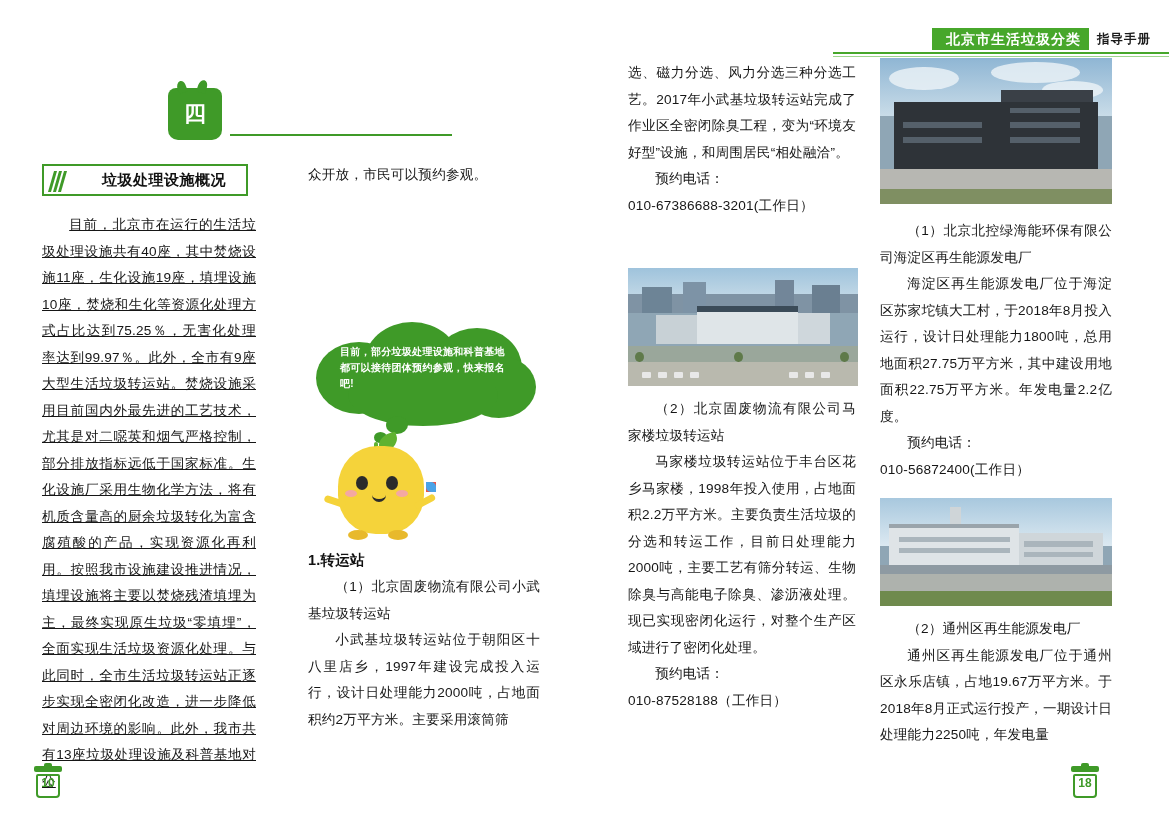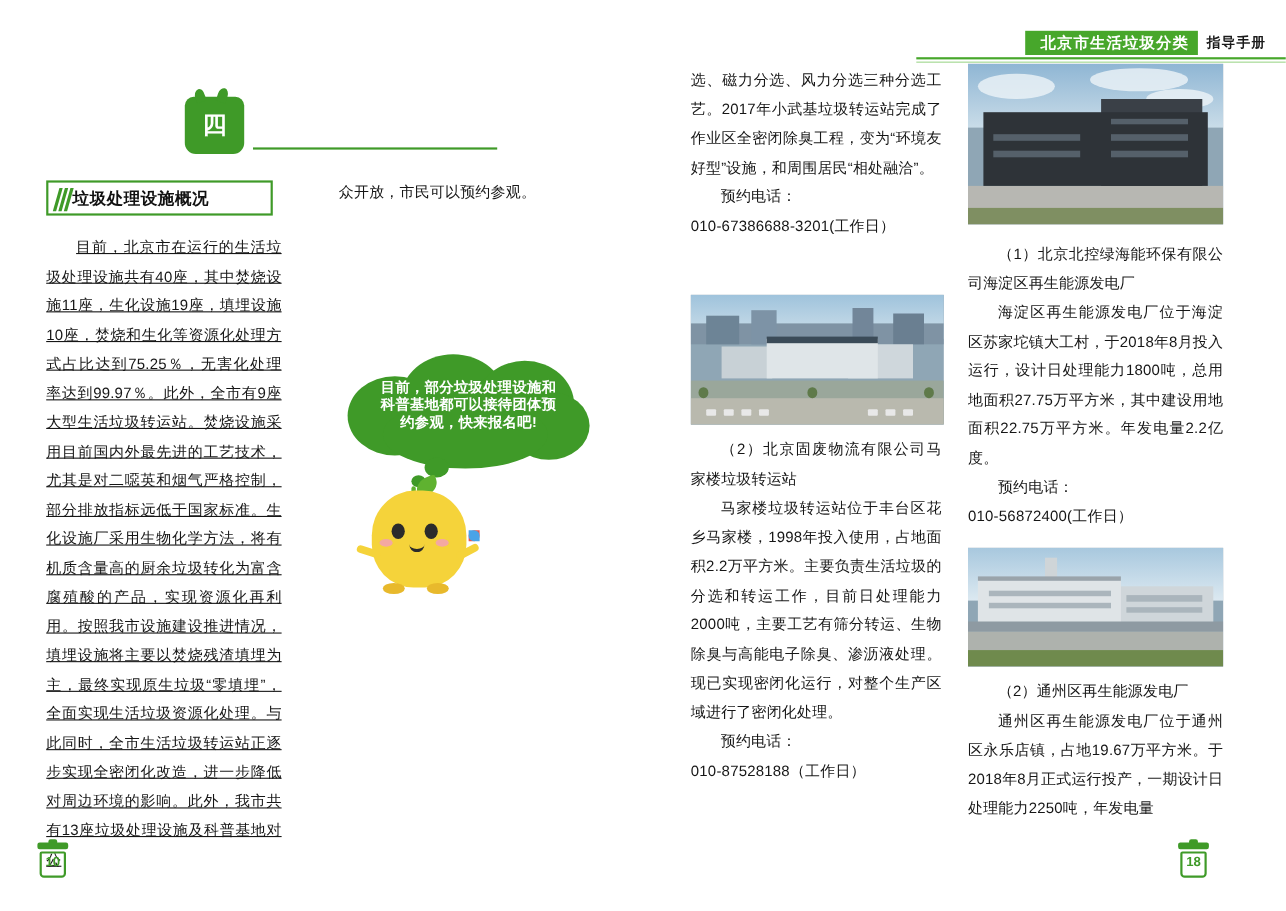--- a/index.html
+++ b/index.html
@@ -130,20 +130,21 @@
     transform: skewX(-16deg);
   }
   .sub-head .bars i:nth-child(1) { left: 0px; }
   .sub-head .bars i:nth-child(2) { left: 5px; }
   .sub-head .bars i:nth-child(3) { left: 10px; }
   .sub-head span.t {
     font-size: 15px;
     font-weight: bold;
     color: #111;
     letter-spacing: 0.5px;
+    margin-left: 36px;
   }
   #subhead1 { left: 42px; top: 164px; width: 206px; }
   #subhead2 { left: 308px; top: 228px; width: 202px; }
 
   
   .col {
     position: absolute;
     font-size: 13.6px;
     line-height: 26.5px;
     color: #161616;
@@ -188,23 +189,22 @@
   }
   .cloud .tail2 {
     position: absolute; left: 62px; top: 112px;
     width: 13px; height: 11px; background: #3f9a28; border-radius: 50%;
   }
   .cloud-text {
     position: absolute;
     left: 28px; top: 24px;
     width: 172px;
     color: #fff;
-    font-size: 13px;
+    font-size: 10px;
     line-height: 16px;
-    text-align: center;
     font-weight: bold;
     letter-spacing: 0.3px;
   }
 
   
   .mascot {
     position: absolute;
     left: 330px; top: 428px;
     width: 108px; height: 118px;
   }
@@ -431,20 +431,25 @@
       </div>
     <div class="eye l"></div>
     <div class="eye r"></div>
     <div class="cheek l"></div>
     <div class="cheek r"></div>
     <div class="mouth"></div>
     <div class="foot l"></div>
     <div class="foot r"></div>
   </div>
 
+  <div class="col" id="col2b">
+    <h4>1.转运站</h4>
+    <p class="indent">（1）北京固废物流有限公司小武基垃圾转运站</p>
+    <p class="indent">小武基垃圾转运站位于朝阳区十八里店乡，1997年建设完成投入运行，设计日处理能力2000吨，占地面积约2万平方米。主要采用滚筒筛</p>
+  </div>
 
   <div class="col" id="col3">
     <p>选、磁力分选、风力分选三种分选工艺。2017年小武基垃圾转运站完成了作业区全密闭除臭工程，变为“环境友好型”设施，和周围居民“相处融洽”。</p>
     <p class="indent">预约电话：</p>
     <p>010-67386688-3201(工作日）</p>
   </div>
 
   <div class="photo" id="photo1">
     <div class="p1-sky"></div>
     <div class="p1-far"></div>

